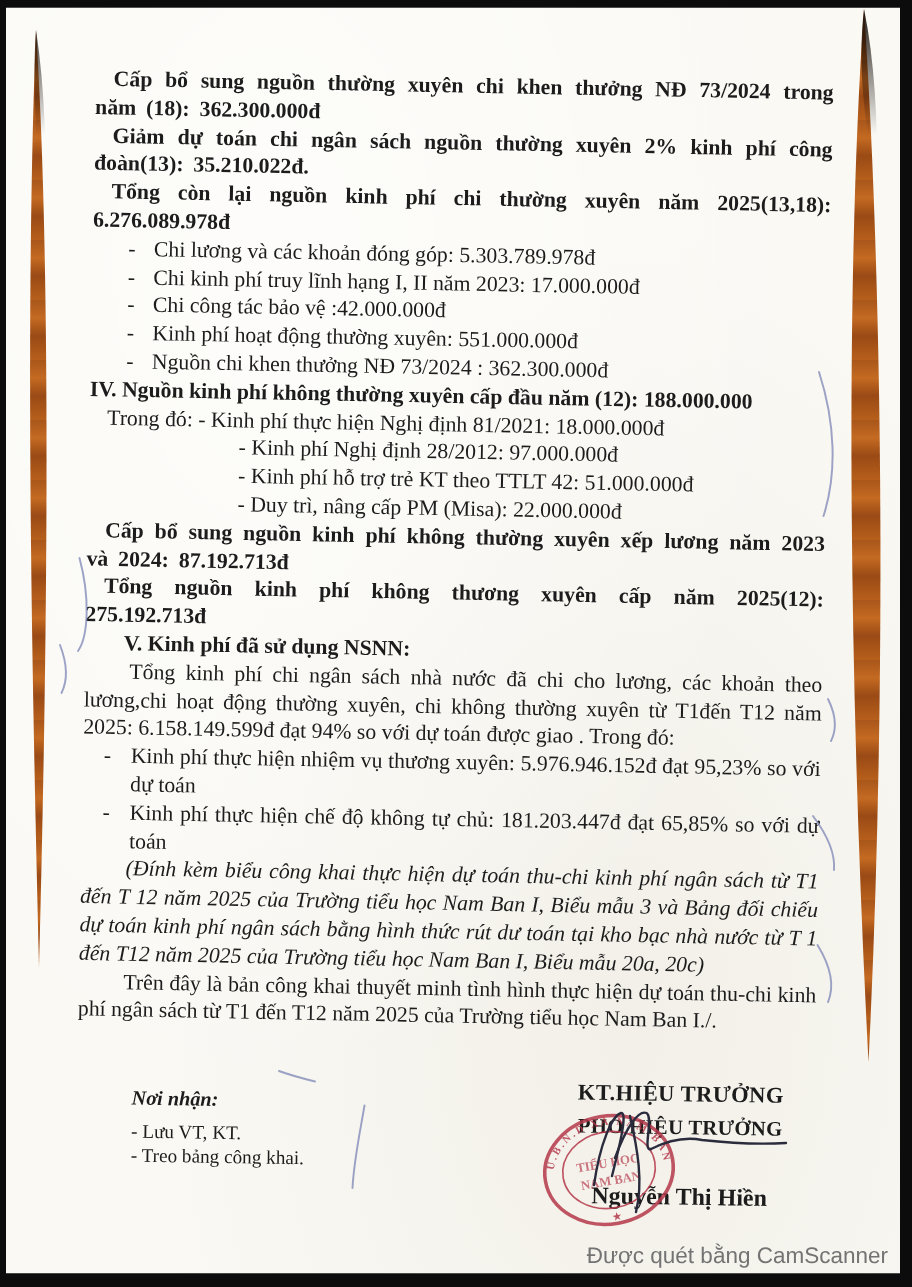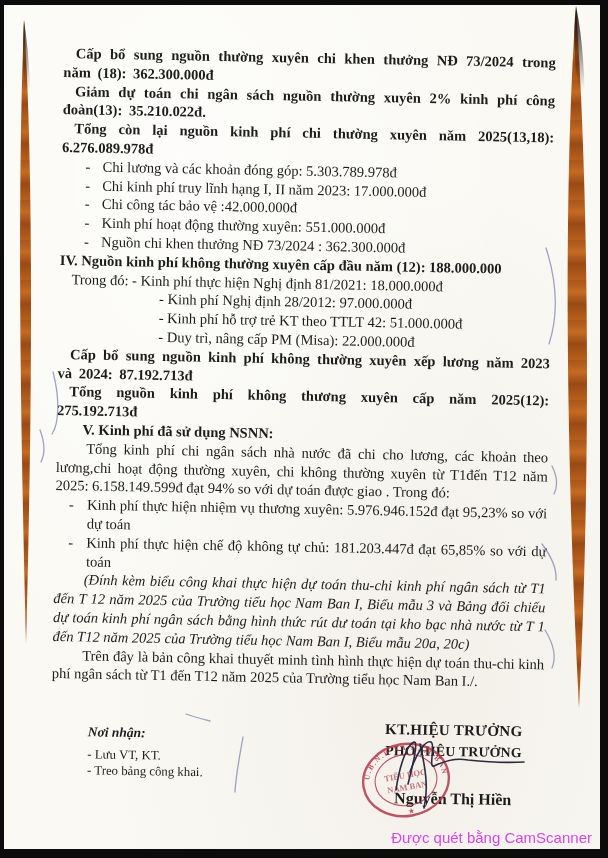--- a/index.html
+++ b/index.html
@@ -46,21 +46,21 @@
   .recipients-item{font-size:12.8px;line-height:16px;margin:0;}
   .sign-block{position:absolute;left:285px;top:0;width:210px;text-align:center;z-index:6;}
   .sign-line1{font-weight:700;font-size:15px;margin:0;letter-spacing:.3px;}
   .sign-line2{font-weight:700;font-size:13.8px;margin:5px 0 0 0;letter-spacing:.2px;}
   .sign-name{font-weight:700;font-size:16px;margin:30px 0 0 0;position:relative;z-index:6;}
 
   .stamp{position:absolute;left:356px;top:738px;width:100px;height:84px;z-index:5;
          transform:rotate(-10deg);opacity:.85;}
   .scanner-label{position:absolute;right:16px;top:829px;z-index:9;
          font-family:"Liberation Sans","DejaVu Sans",sans-serif;
-         font-size:15px;font-weight:500;color:#d946ef;}
+         font-size:15px;font-weight:500;color:#737373;}
 </style>
 </head>
 <body>
 
 <div class="stage">
   <div class="paper"></div>
 
   <svg class="layer wood-layer" viewBox="0 0 608 858">
     <defs>
       <linearGradient id="wood" x1="0" y1="0" x2="0" y2="40" gradientUnits="userSpaceOnUse" spreadMethod="repeat">

